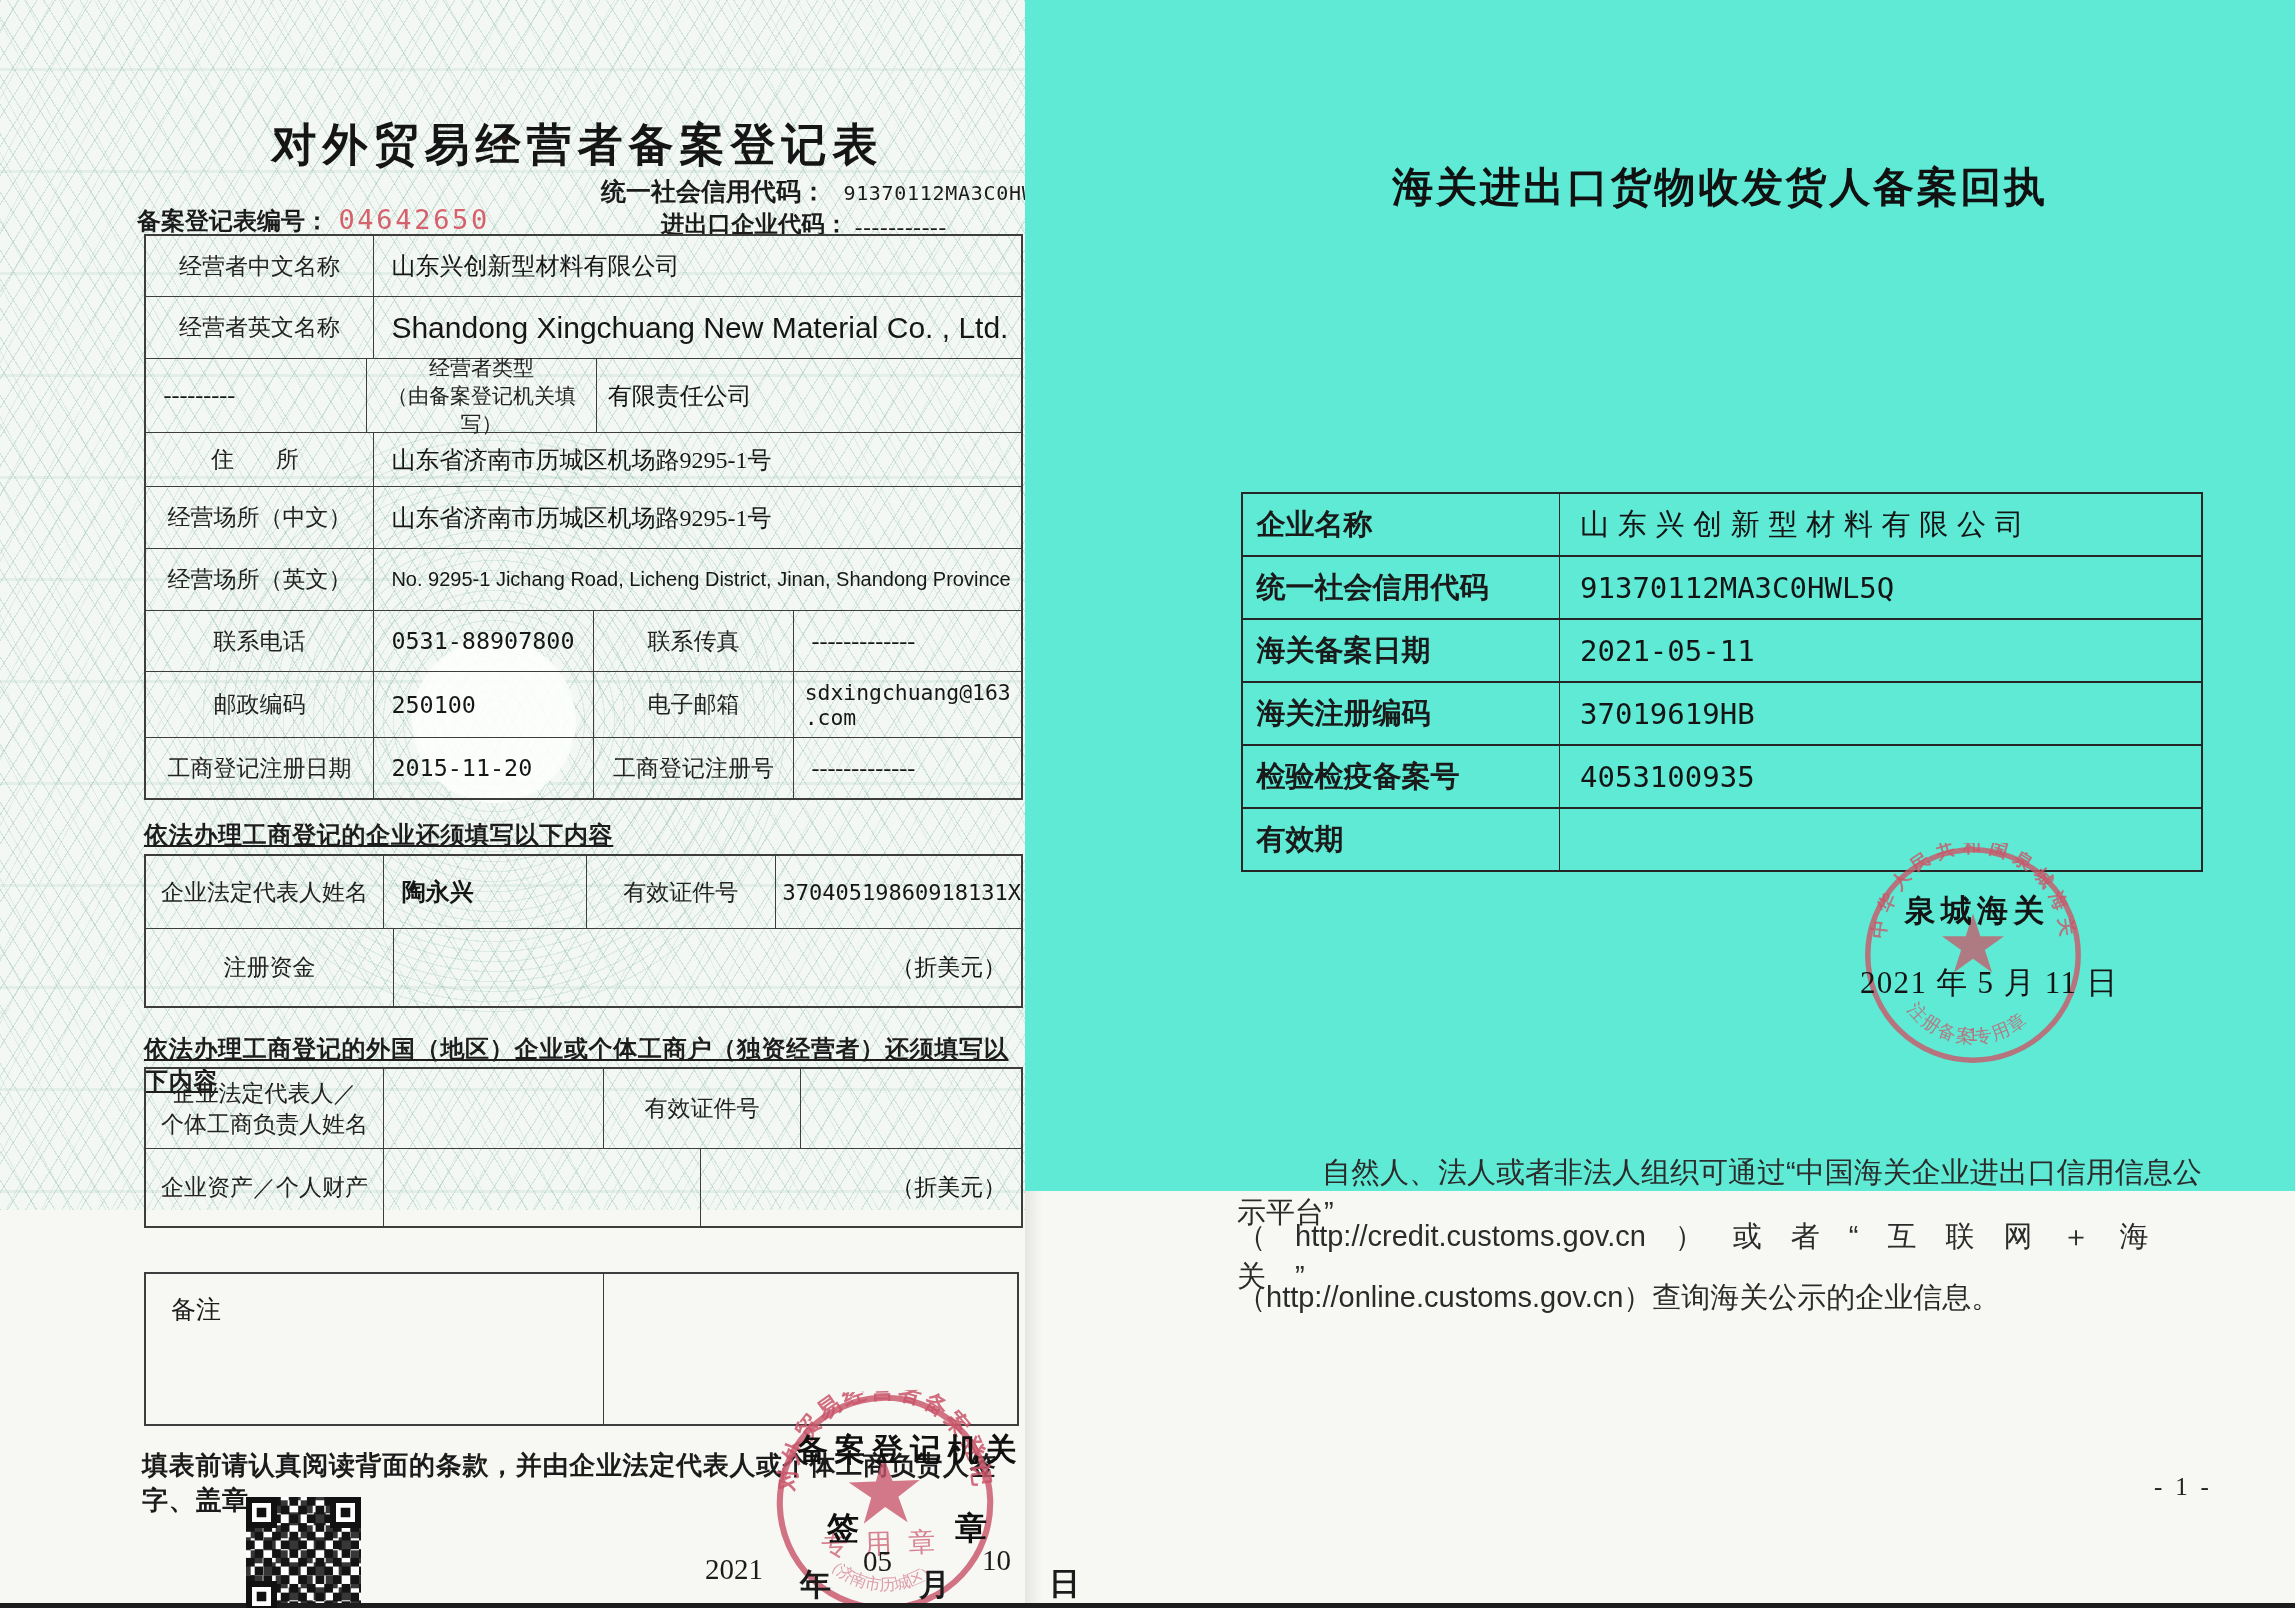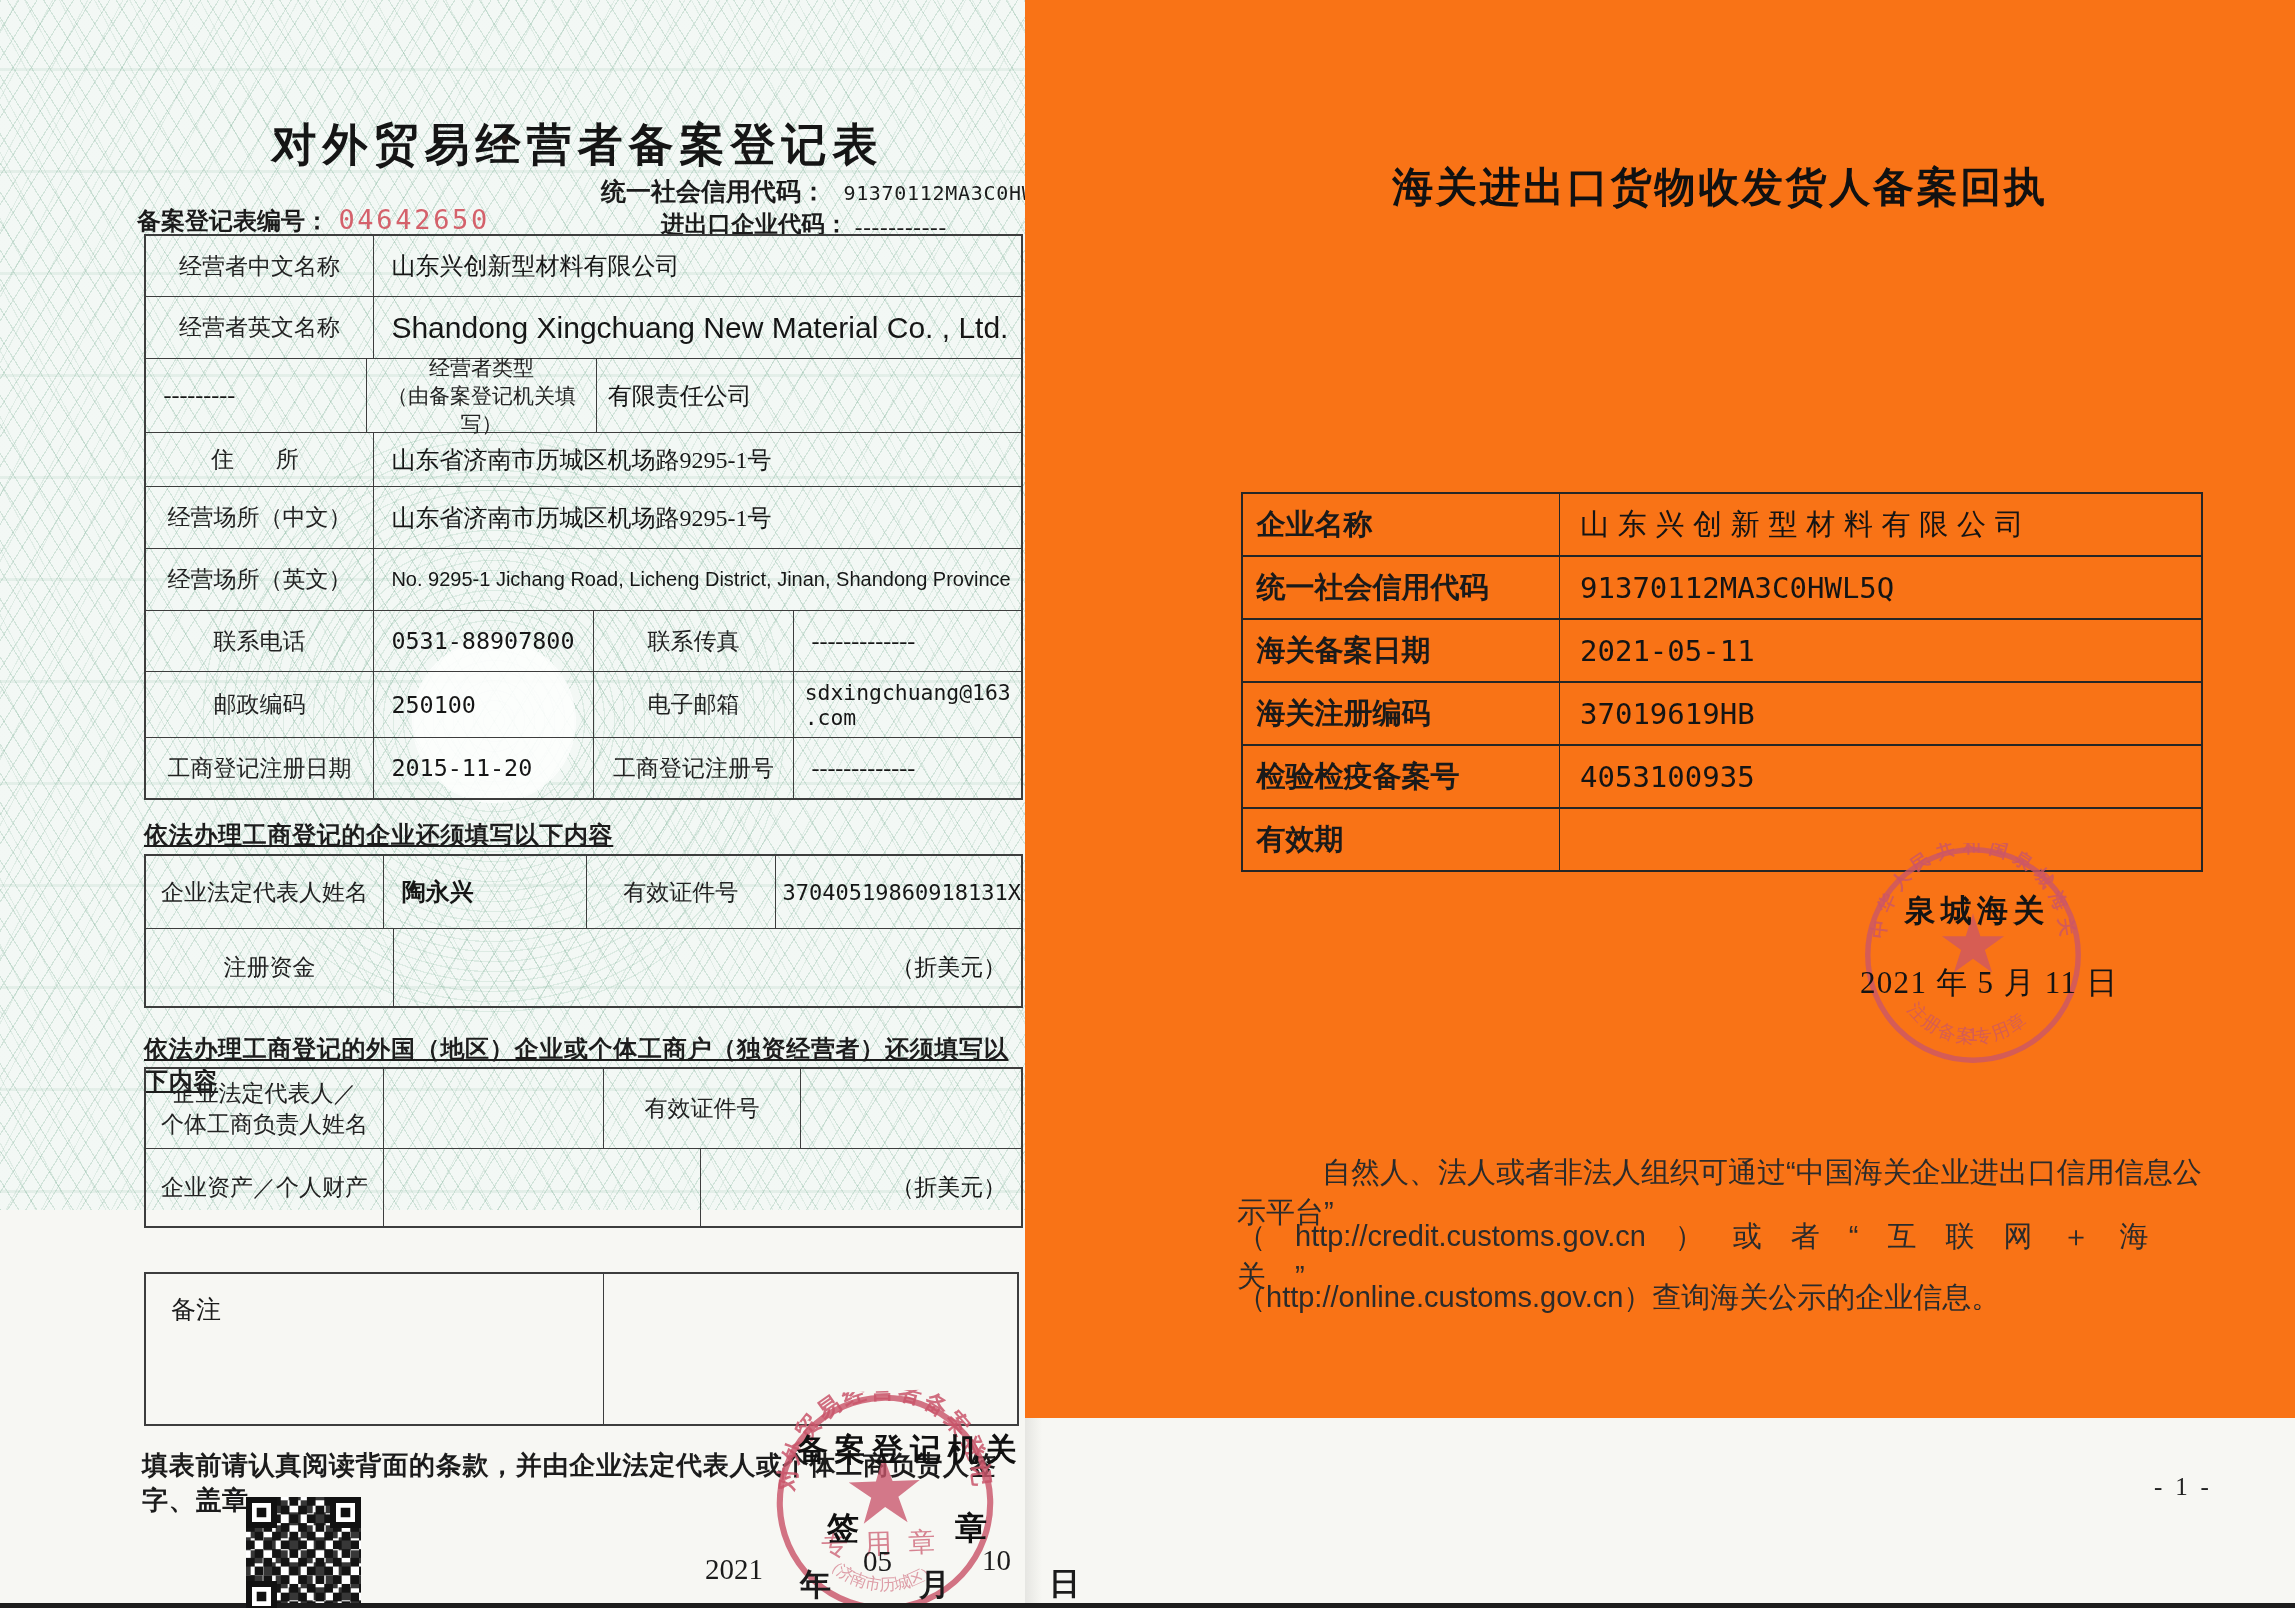--- a/index.html
+++ b/index.html
@@ -67,21 +67,21 @@
   .l-agency{left:753px;top:1429px;width:314px;text-align:center;font-size:31px;font-weight:bold;
             letter-spacing:6.7px;color:#101010;}
   .l-sign{left:827px;top:1507px;width:160px;display:flex;justify-content:space-between;
           font-size:32px;font-weight:bold;color:#101010;}
   .l-date{left:705px;top:1544px;width:401px;height:60px;}
   .l-date span{position:absolute;white-space:nowrap;}
   .d-num{font-family:"Liberation Serif","DejaVu Serif",serif;font-size:29px;}
   .d-cjk{font-size:31px;font-weight:bold;}
 
   
-  #right-page{position:absolute;left:1025px;top:0;width:1270px;height:1418px;background:#f97316;}
+  #right-page{position:absolute;left:1025px;top:0;width:1270px;height:1191px;background:#5eead4;}
   #seam{position:absolute;left:1025px;top:0;width:17.4px;height:1609px;
         background:linear-gradient(90deg,rgba(0,0,0,.07),transparent);}
   .r-title{left:194px;top:160px;width:1002px;text-align:center;font-size:41px;font-weight:bold;
            letter-spacing:2.7px;color:#111;}
   #r-table{left:216px;top:492px;width:958px;border:2px solid #262626;}
   .rrow{display:flex;height:61px;border-top:2px solid #262626;}
   .rrow:first-child{border-top:none;}
   .r-lab{width:317px;display:flex;align-items:center;padding-left:13.4px;box-sizing:border-box;
          font-size:29px;font-weight:600;color:#1a1a1a;border-right:1.3px solid #262626;}
   .r-val{flex:1;display:flex;align-items:center;padding-left:20px;

